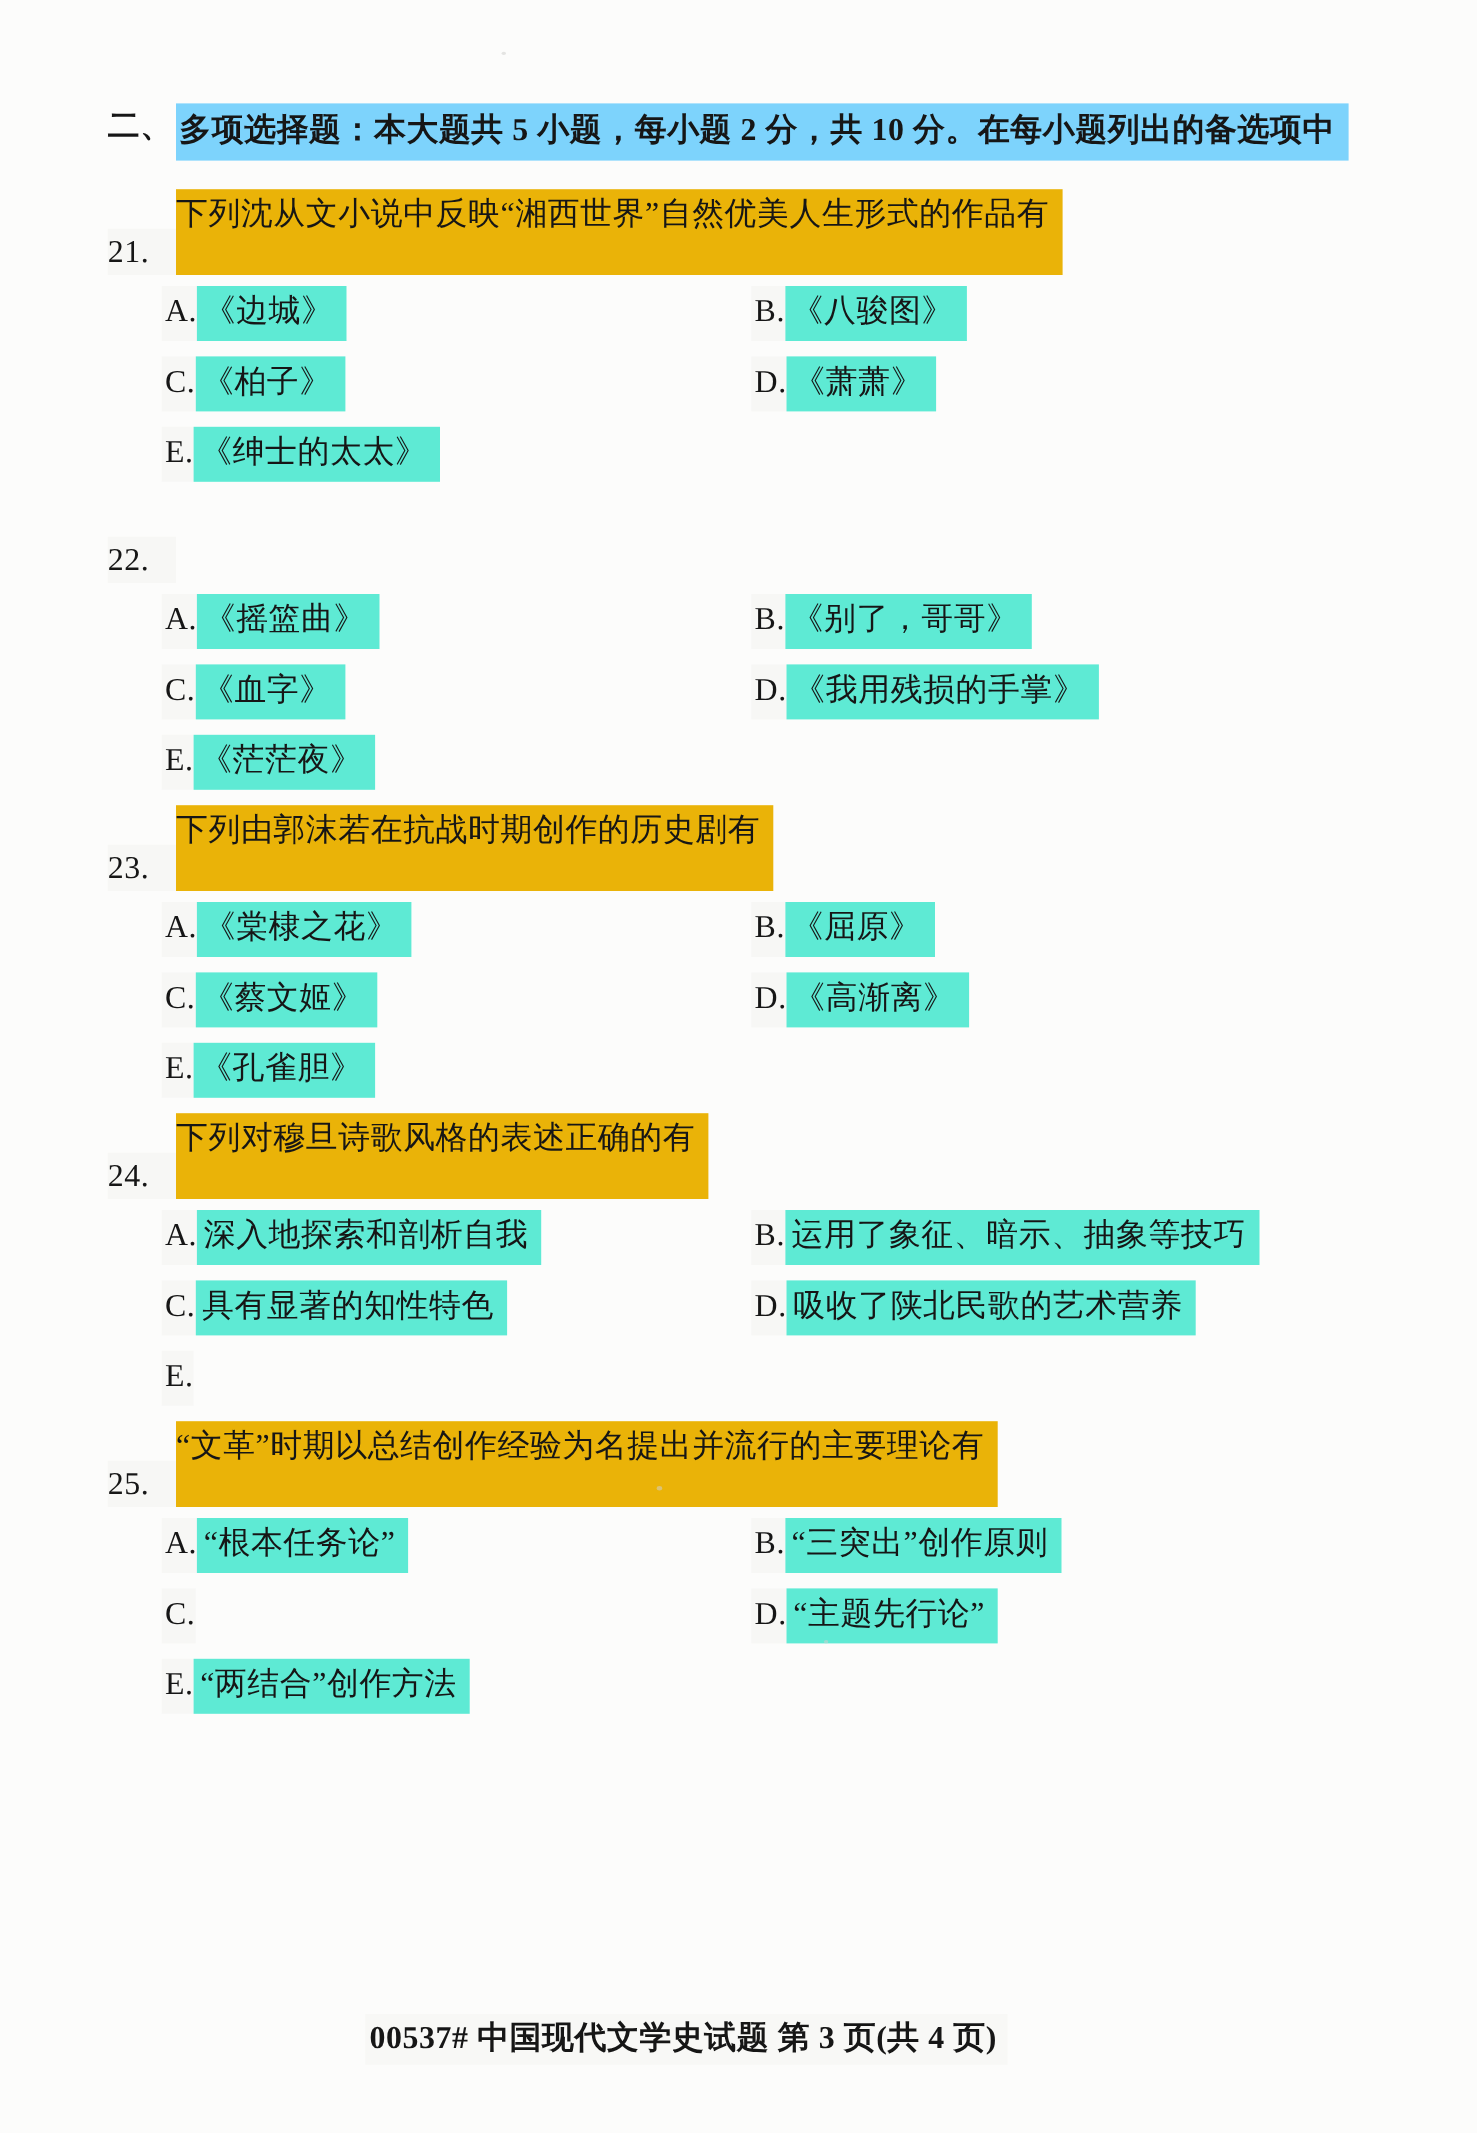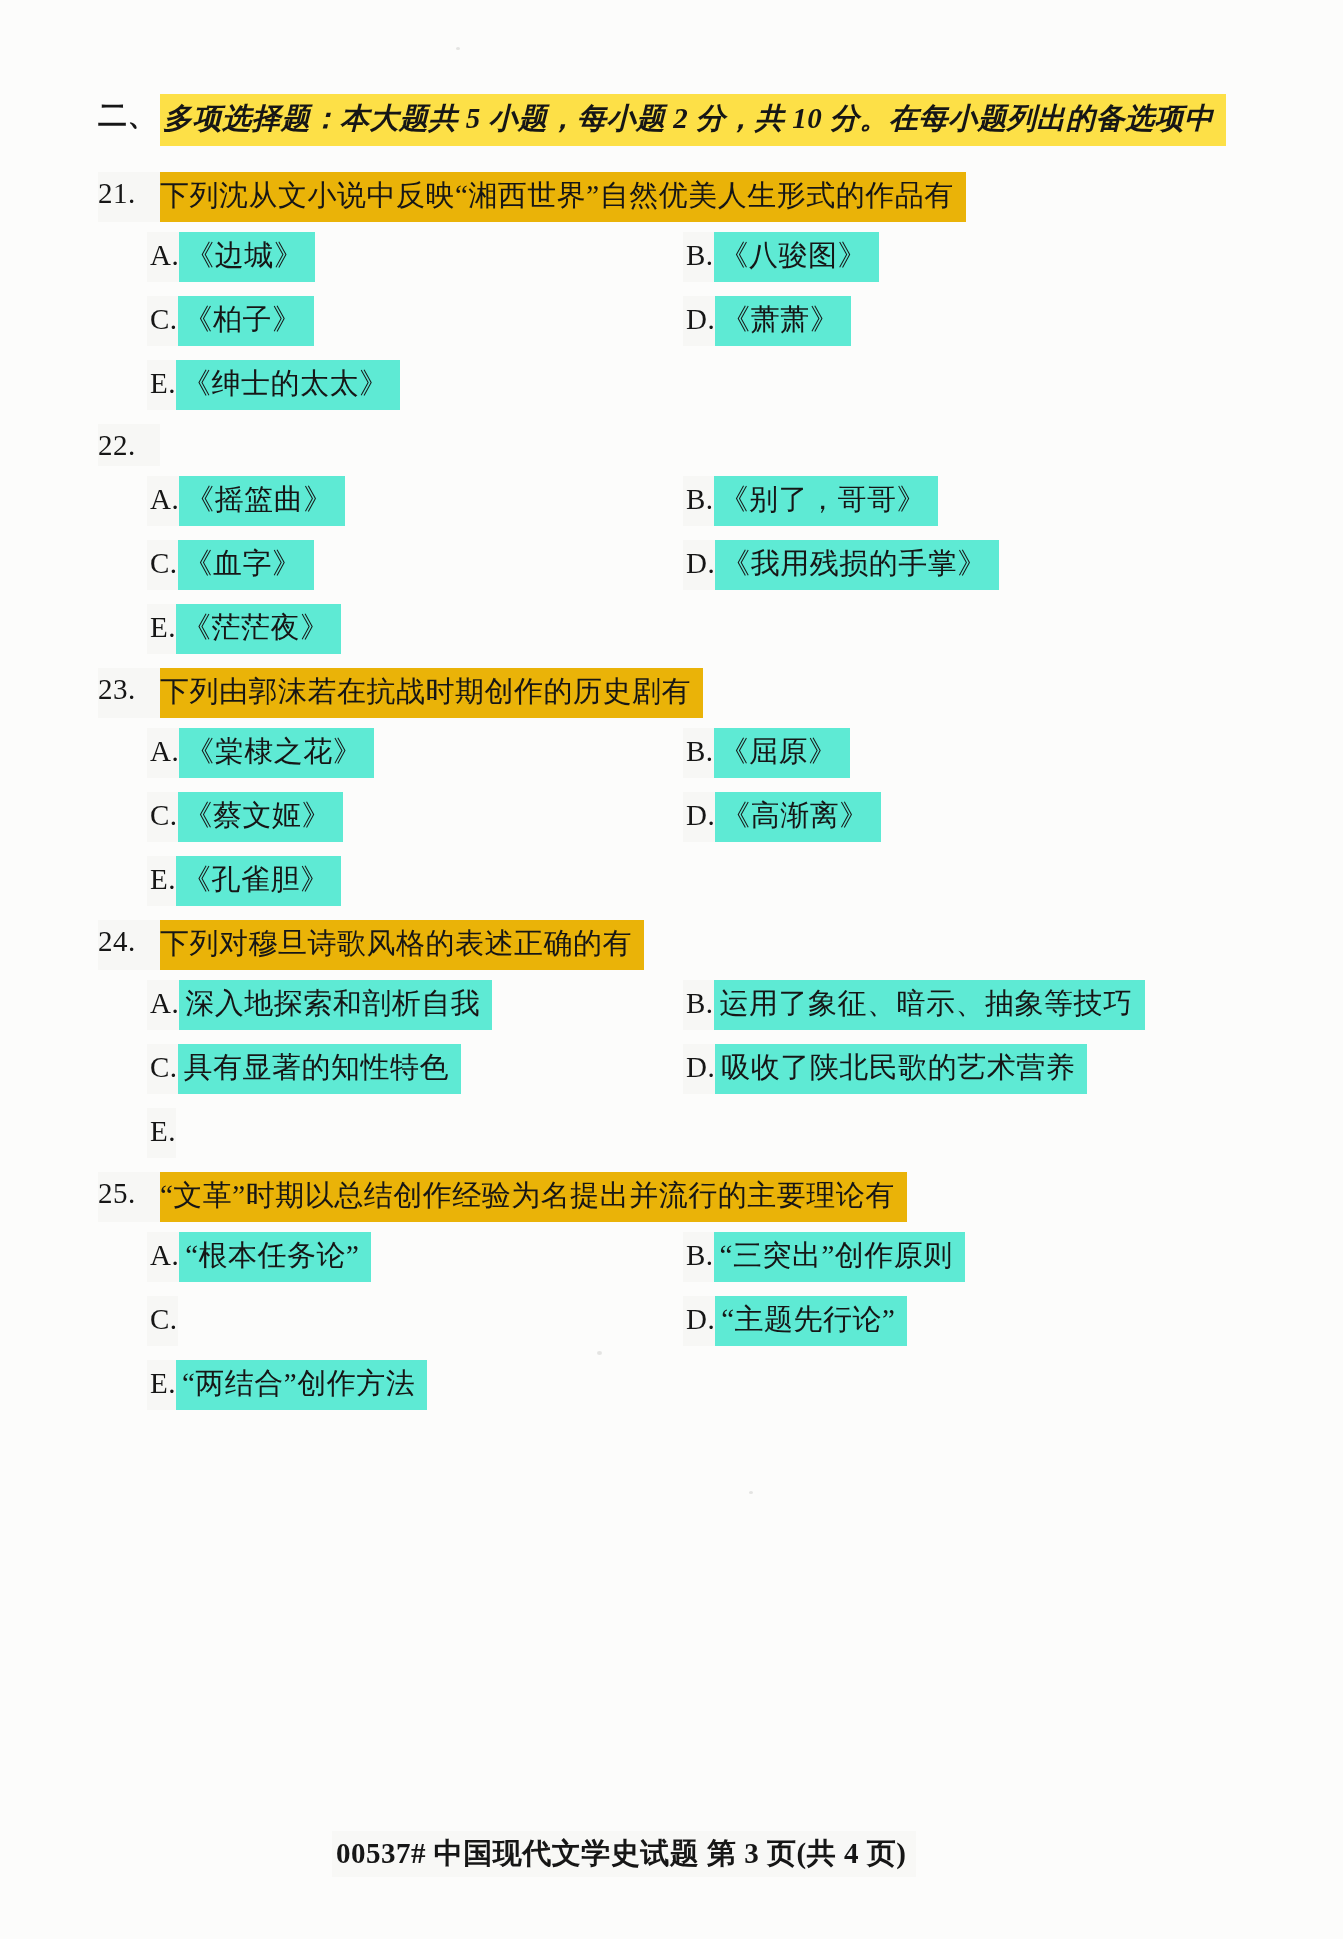--- a/index.html
+++ b/index.html
@@ -30,35 +30,34 @@
     font-weight: 700;
     font-size: 29px;
     line-height: 43px;
     margin-bottom: 26px;
     letter-spacing: 0.5px;
   }
   .hdr-row1 { display: flex; white-space: nowrap; }
   .hdr-num { flex: 0 0 62px; }
   .hdr-row2 { padding-left: 62px; white-space: nowrap; }
   .shade {
-    background: #fde047;
+    background: #7dd3fc;
     padding: 3px 12px 6px 3px;
-    font-style: italic;
   }
   
   .question { margin-bottom: 0; }
   .stem-row {
     display: flex;
     font-size: 29px;
     line-height: 42px;
     margin-bottom: 10px;
     white-space: nowrap;
     letter-spacing: 0.5px;
   }
-  .qnum { flex: 0 0 62px; background: #f7f7f5; }
+  .qnum { flex: 0 0 62px; background: #f7f7f5; margin-top: 36px; }
   .stem { background: #eab308; padding: 2px 12px 6px 0; }
   .opt-row {
     display: grid;
     grid-template-columns: 536px auto;
     padding-left: 49px;
     font-size: 29px;
     line-height: 42px;
     margin-bottom: 14px;
     white-space: nowrap;
     letter-spacing: 0.5px;

